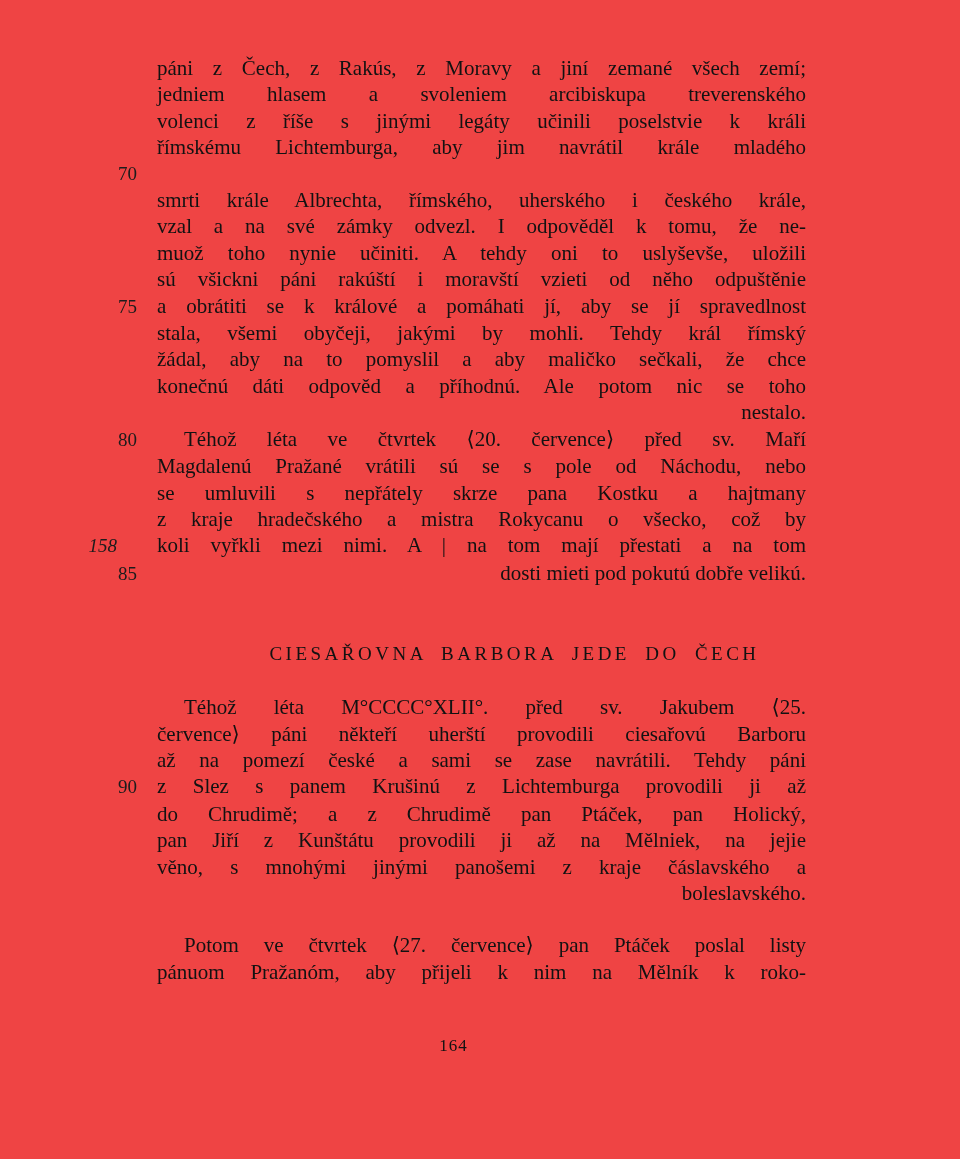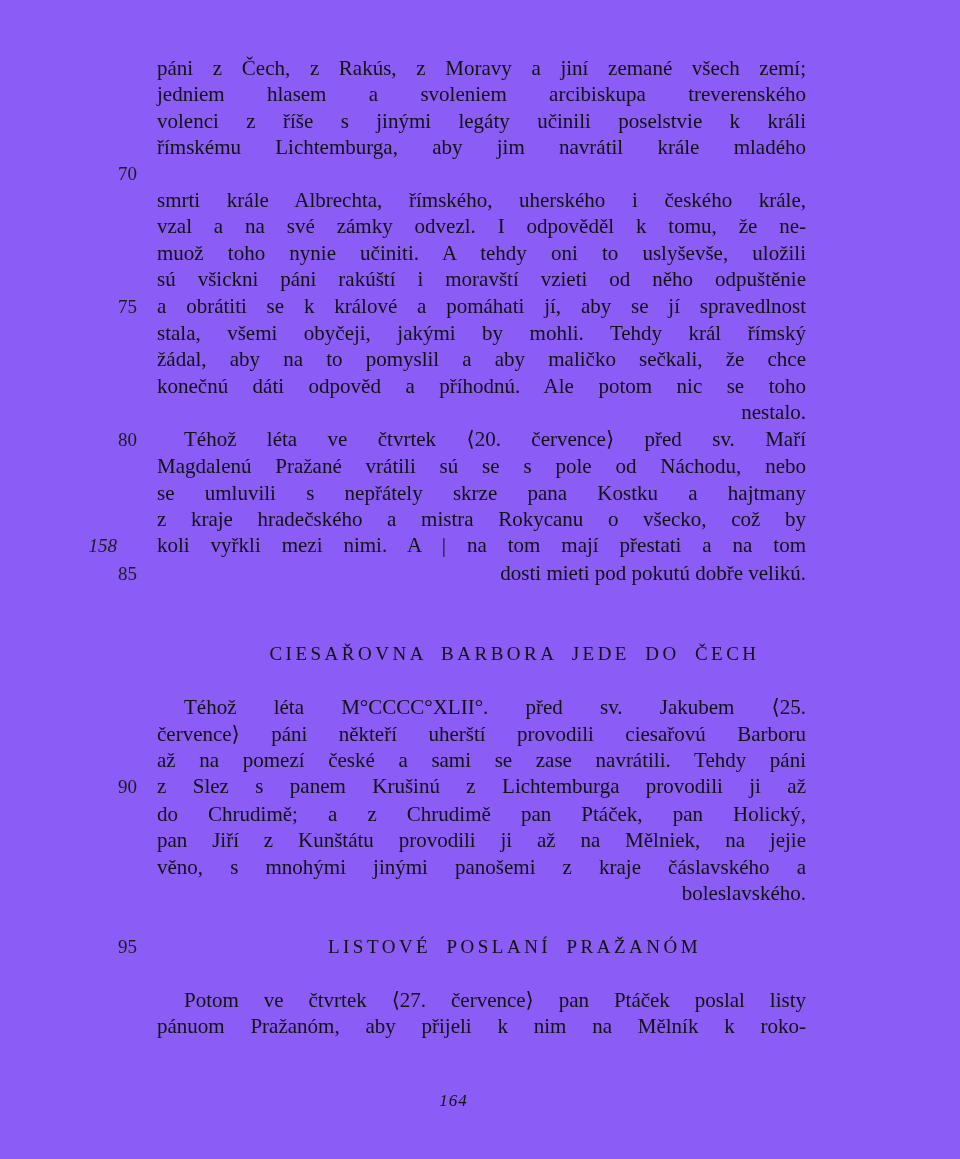--- a/index.html
+++ b/index.html
@@ -1,20 +1,20 @@
 <!DOCTYPE html>
 <html><head>
 <meta charset="utf-8">
 <style>
   html,body{margin:0;padding:0;background:#e8e8e8;}
   .page{
     position:relative;
     width:960px;height:1159px;
     margin:0 auto;
-    background:#8b5cf6;
+    background:#ef4444;
     color:#121212;
     font-family:"Liberation Serif","DejaVu Serif","DejaVu Sans",serif;
     font-size:21px;
     line-height:26.4px;
     overflow:hidden;
     box-sizing:border-box;
     padding-top:55px;
   }
   .row{display:flex;align-items:baseline;}
   .gutter{
@@ -45,21 +45,20 @@
   .block-2{margin-top:27px;}   
   .block-3{margin-top:27px;}   
   .block-4{margin-top:26px;}   
   .pagenum-row{margin-top:48px;}
   .pagenum{
     flex:1;min-width:0;
     padding-right:210px;
     text-align:center;
     font-size:17px;
     letter-spacing:1px;
-    font-style:italic;
   }
 </style>
 </head>
 <body>
 
 <div class="page">
   <div id="body-text">
       <div class="para block-0">
         <div class="row">
           <span class="gutter"></span>
@@ -172,24 +171,20 @@
         </div>
         <div class="row">
           <span class="gutter"></span>
           <div class="ltext just">věno, s mnohými jinými panošemi z kraje čáslavského a</div>
         </div>
         <div class="row">
           <span class="gutter"></span>
           <div class="ltext left">boleslavského.</div>
         </div>
       </div>
-      <div class="row block-3">
-        <span class="gutter">95</span>
-        <div class="heading-text">LISTOVÉ POSLANÍ PRAŽANÓM</div>
-      </div>
       <div class="para block-4">
         <div class="row">
           <span class="gutter"></span>
           <div class="ltext just indent">Potom ve čtvrtek ⟨27. července⟩ pan Ptáček poslal listy</div>
         </div>
         <div class="row">
           <span class="gutter"></span>
           <div class="ltext just">pánuom Pražanóm, aby přijeli k nim na Mělník k roko-</div>
         </div>
       </div>

